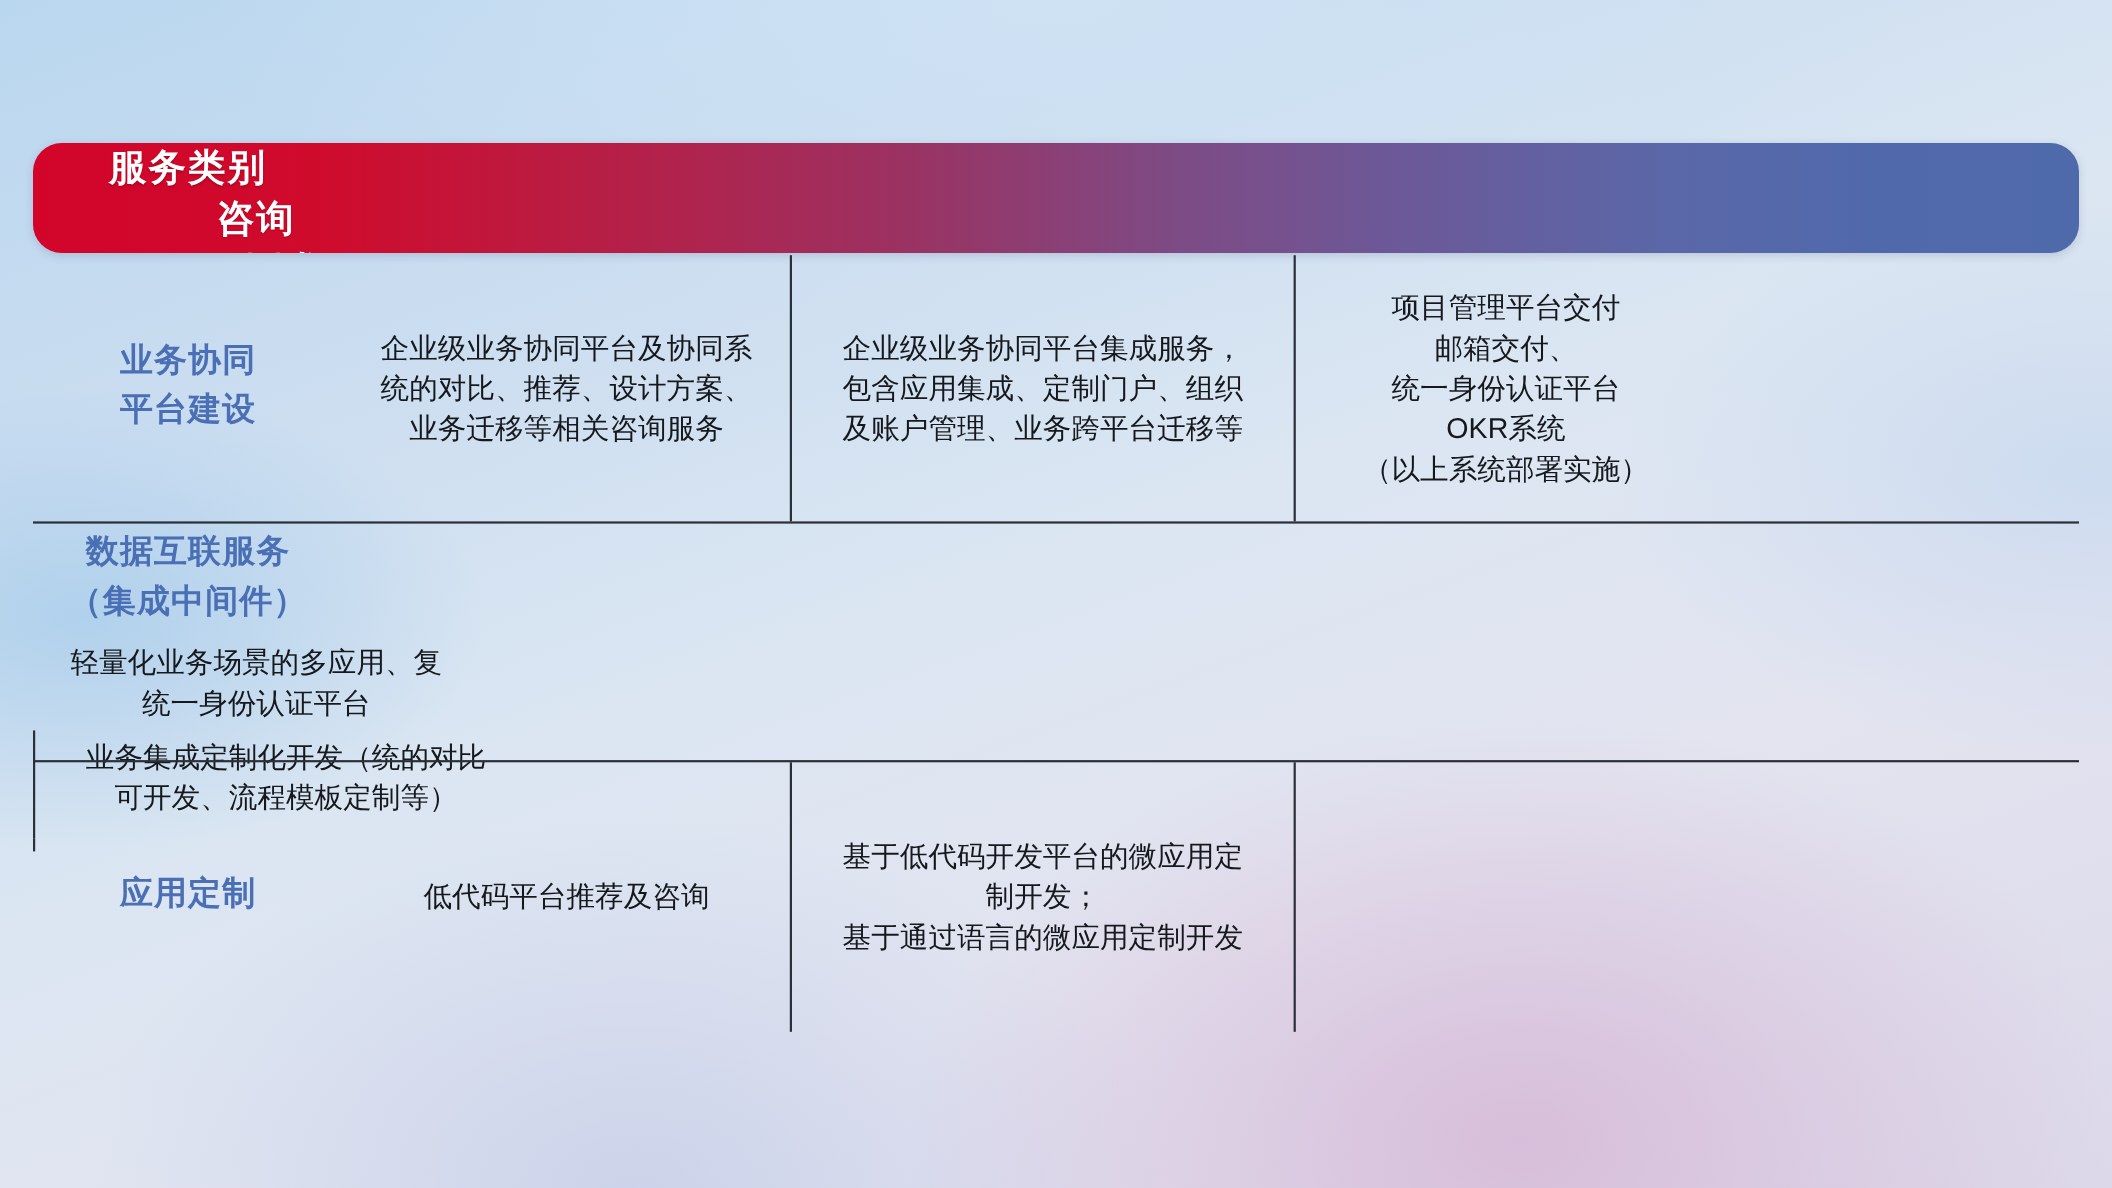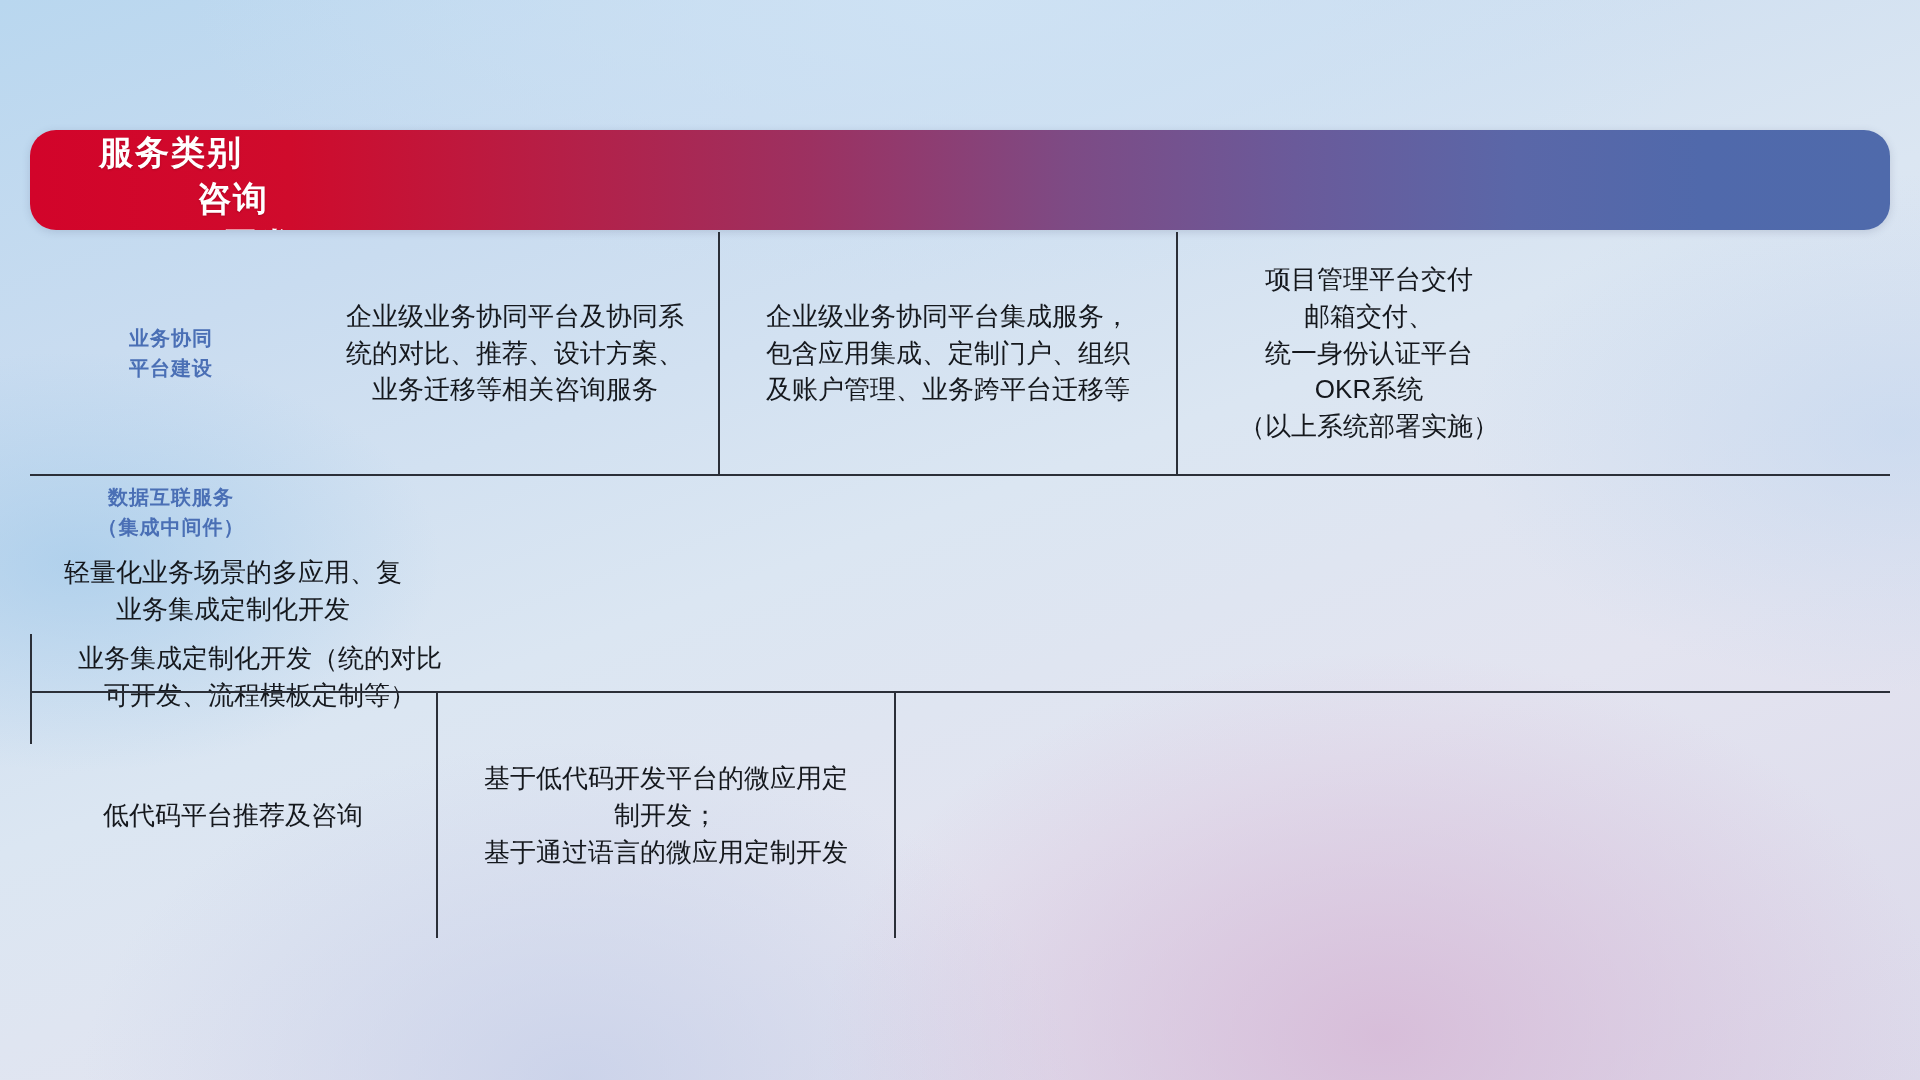--- a/index.html
+++ b/index.html
@@ -48,22 +48,23 @@
   .row.r2{height:215px;flex-direction:column;}
   .row.r3{height:245px;}
   .row + .row{border-top:2px solid #2b2f38;}
   .cell{
     display:flex;align-items:center;justify-content:center;
     padding:6px 7px;box-sizing:border-box;
     font-size:26px;line-height:1.42;color:#15181d;
     text-align:center;white-space:pre-line;
   }
   .cell.catlabel{
-    color:#4a6fb5;font-weight:bold;font-size:20px;line-height:1.5;
+    color:#4a6fb5;font-weight:bold;font-size:30px;line-height:1.5;
     letter-spacing:1px;
+    font-family:Liberation Mono, monospace;
   }
   .cell.vline{border-left:2px solid #2b2f38;}
 
   
   .c1{width:282px;}
   .c2{width:406px;}
   .c3{width:458px;}
   .c4{width:384px;}
   .c5{width:330px;}
 </style>
@@ -98,28 +99,29 @@
 邮箱交付、
 统一身份认证平台
 OKR系统
 （以上系统部署实施）</div>
     </div>
 
     <div class="row r2">
       <div class="cell c1 catlabel">数据互联服务
 （集成中间件）</div>
       <div class="cell c2">轻量化业务场景的多应用、复
-业务集成定制化开发</div>
+统一身份认证平台</div>
       <div class="cell c3 vline">业务集成定制化开发（统的对比
 可开发、流程模板定制等）</div>
       <div class="cell c4 vline"></div>
       <div class="cell c5 vline"></div>
     </div>
 
     <div class="row r3">
+      <div class="cell c1 catlabel">应用定制</div>
       <div class="cell c2">低代码平台推荐及咨询</div>
       <div class="cell c3 vline">基于低代码开发平台的微应用定
 制开发；
 基于通过语言的微应用定制开发</div>
       <div class="cell c5 vline"></div>
     </div>
 
   </div>
 </div>
 

